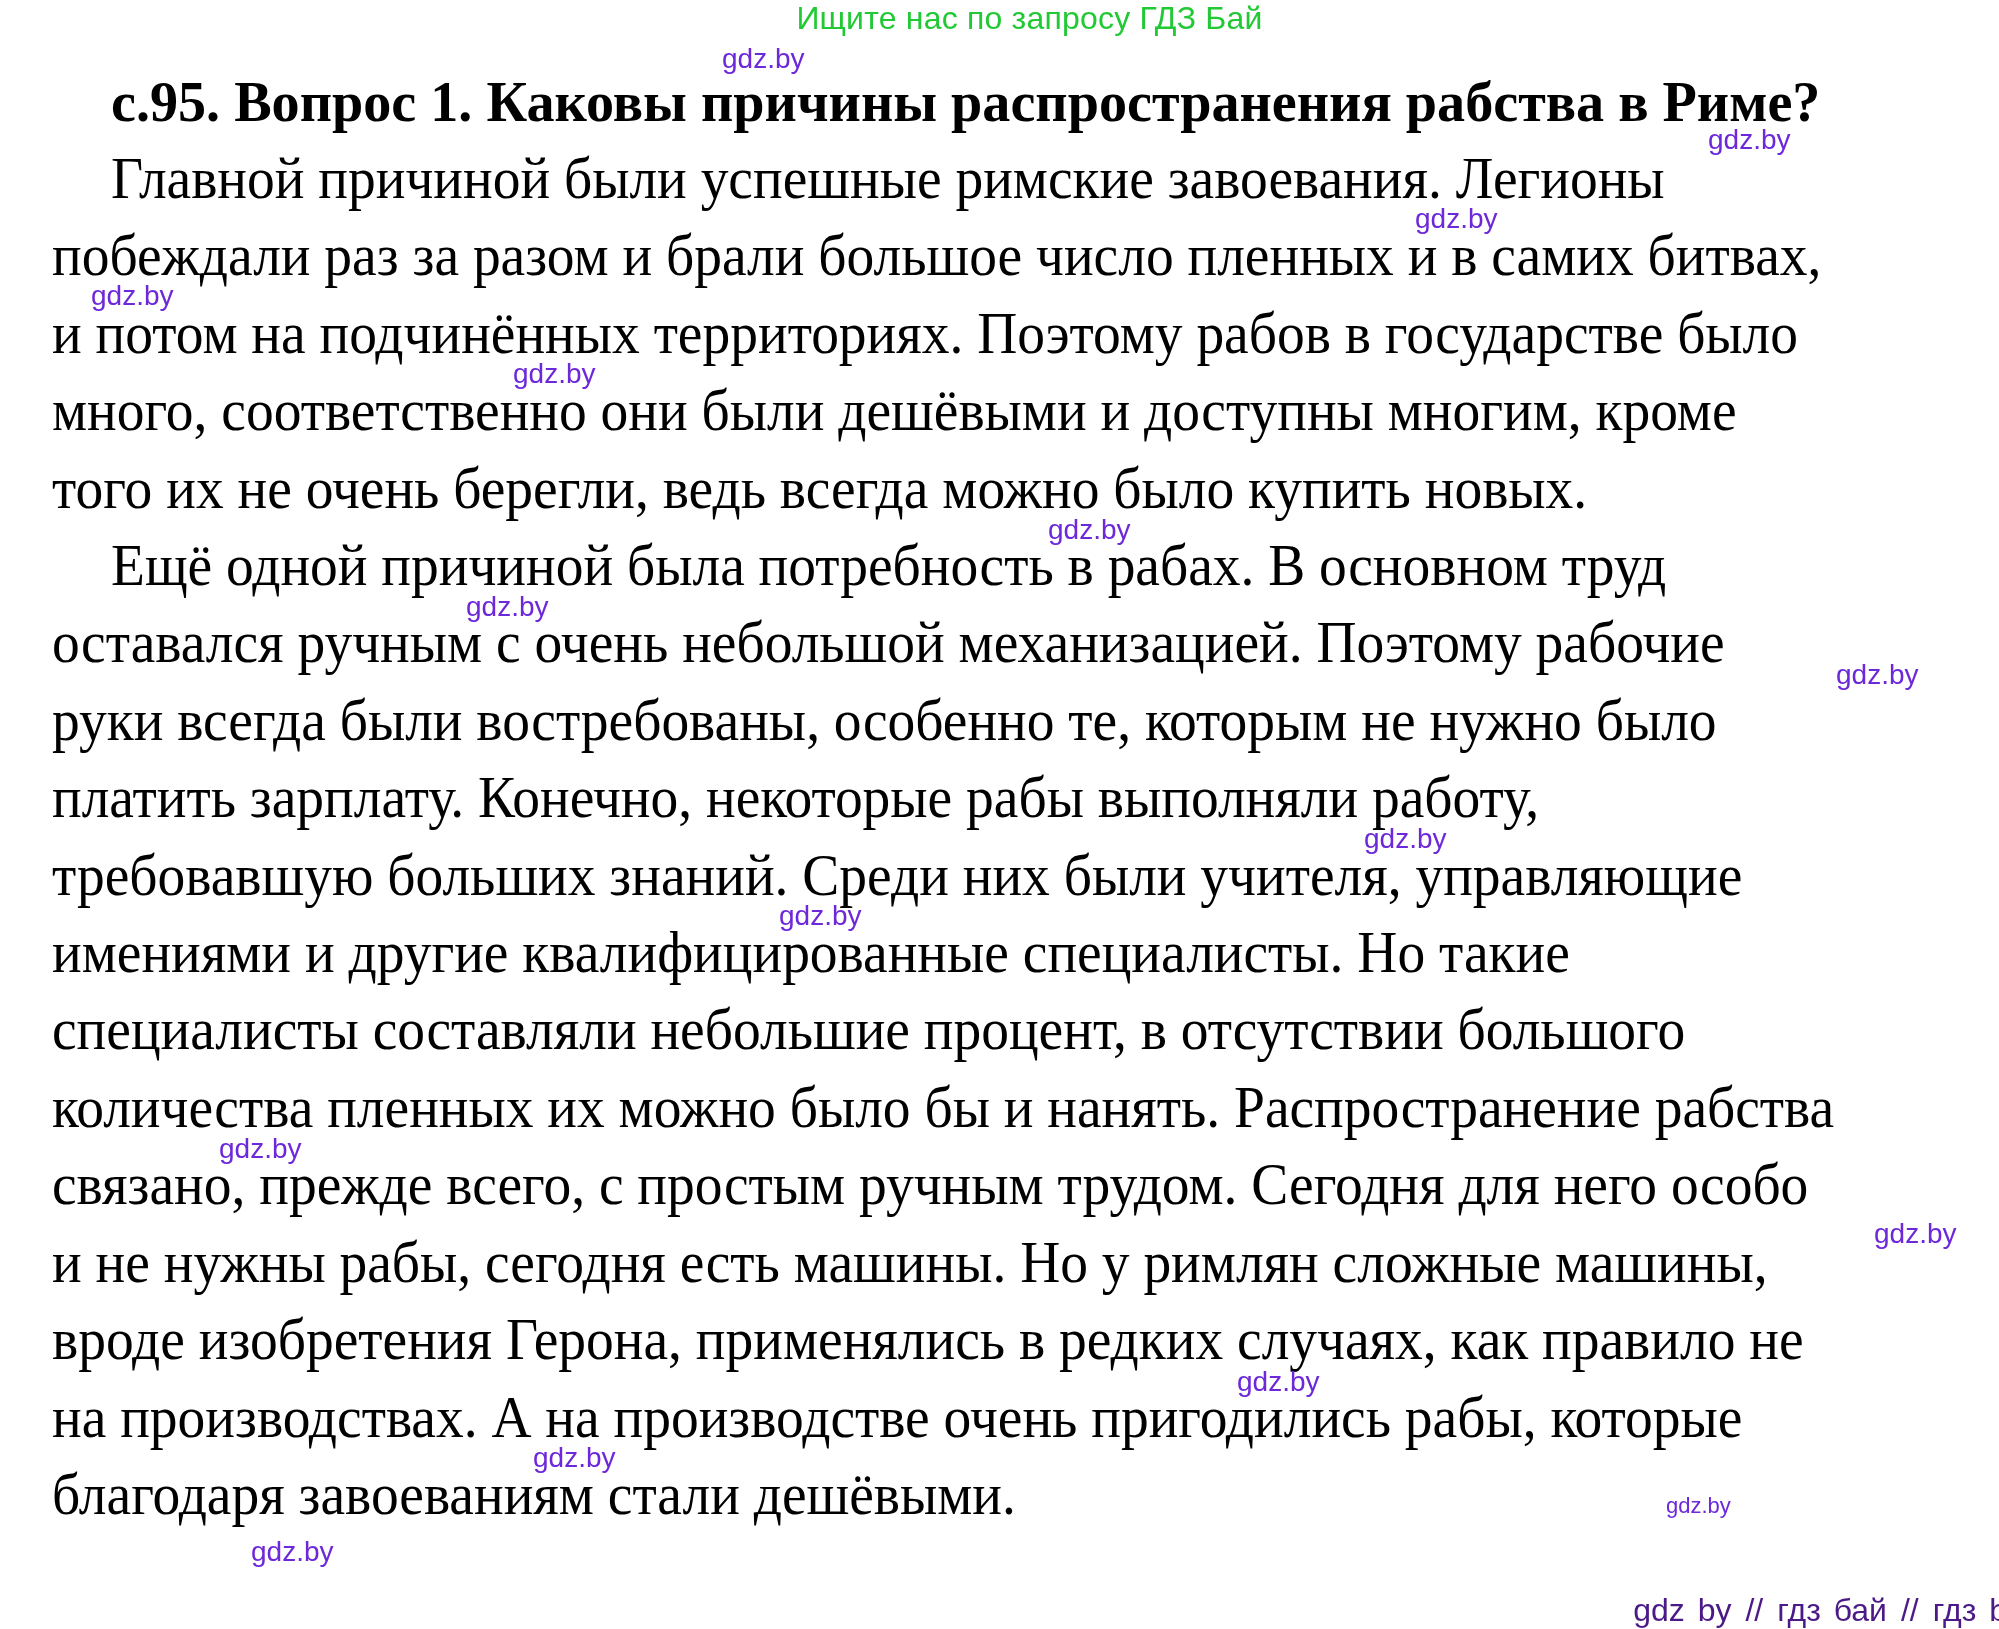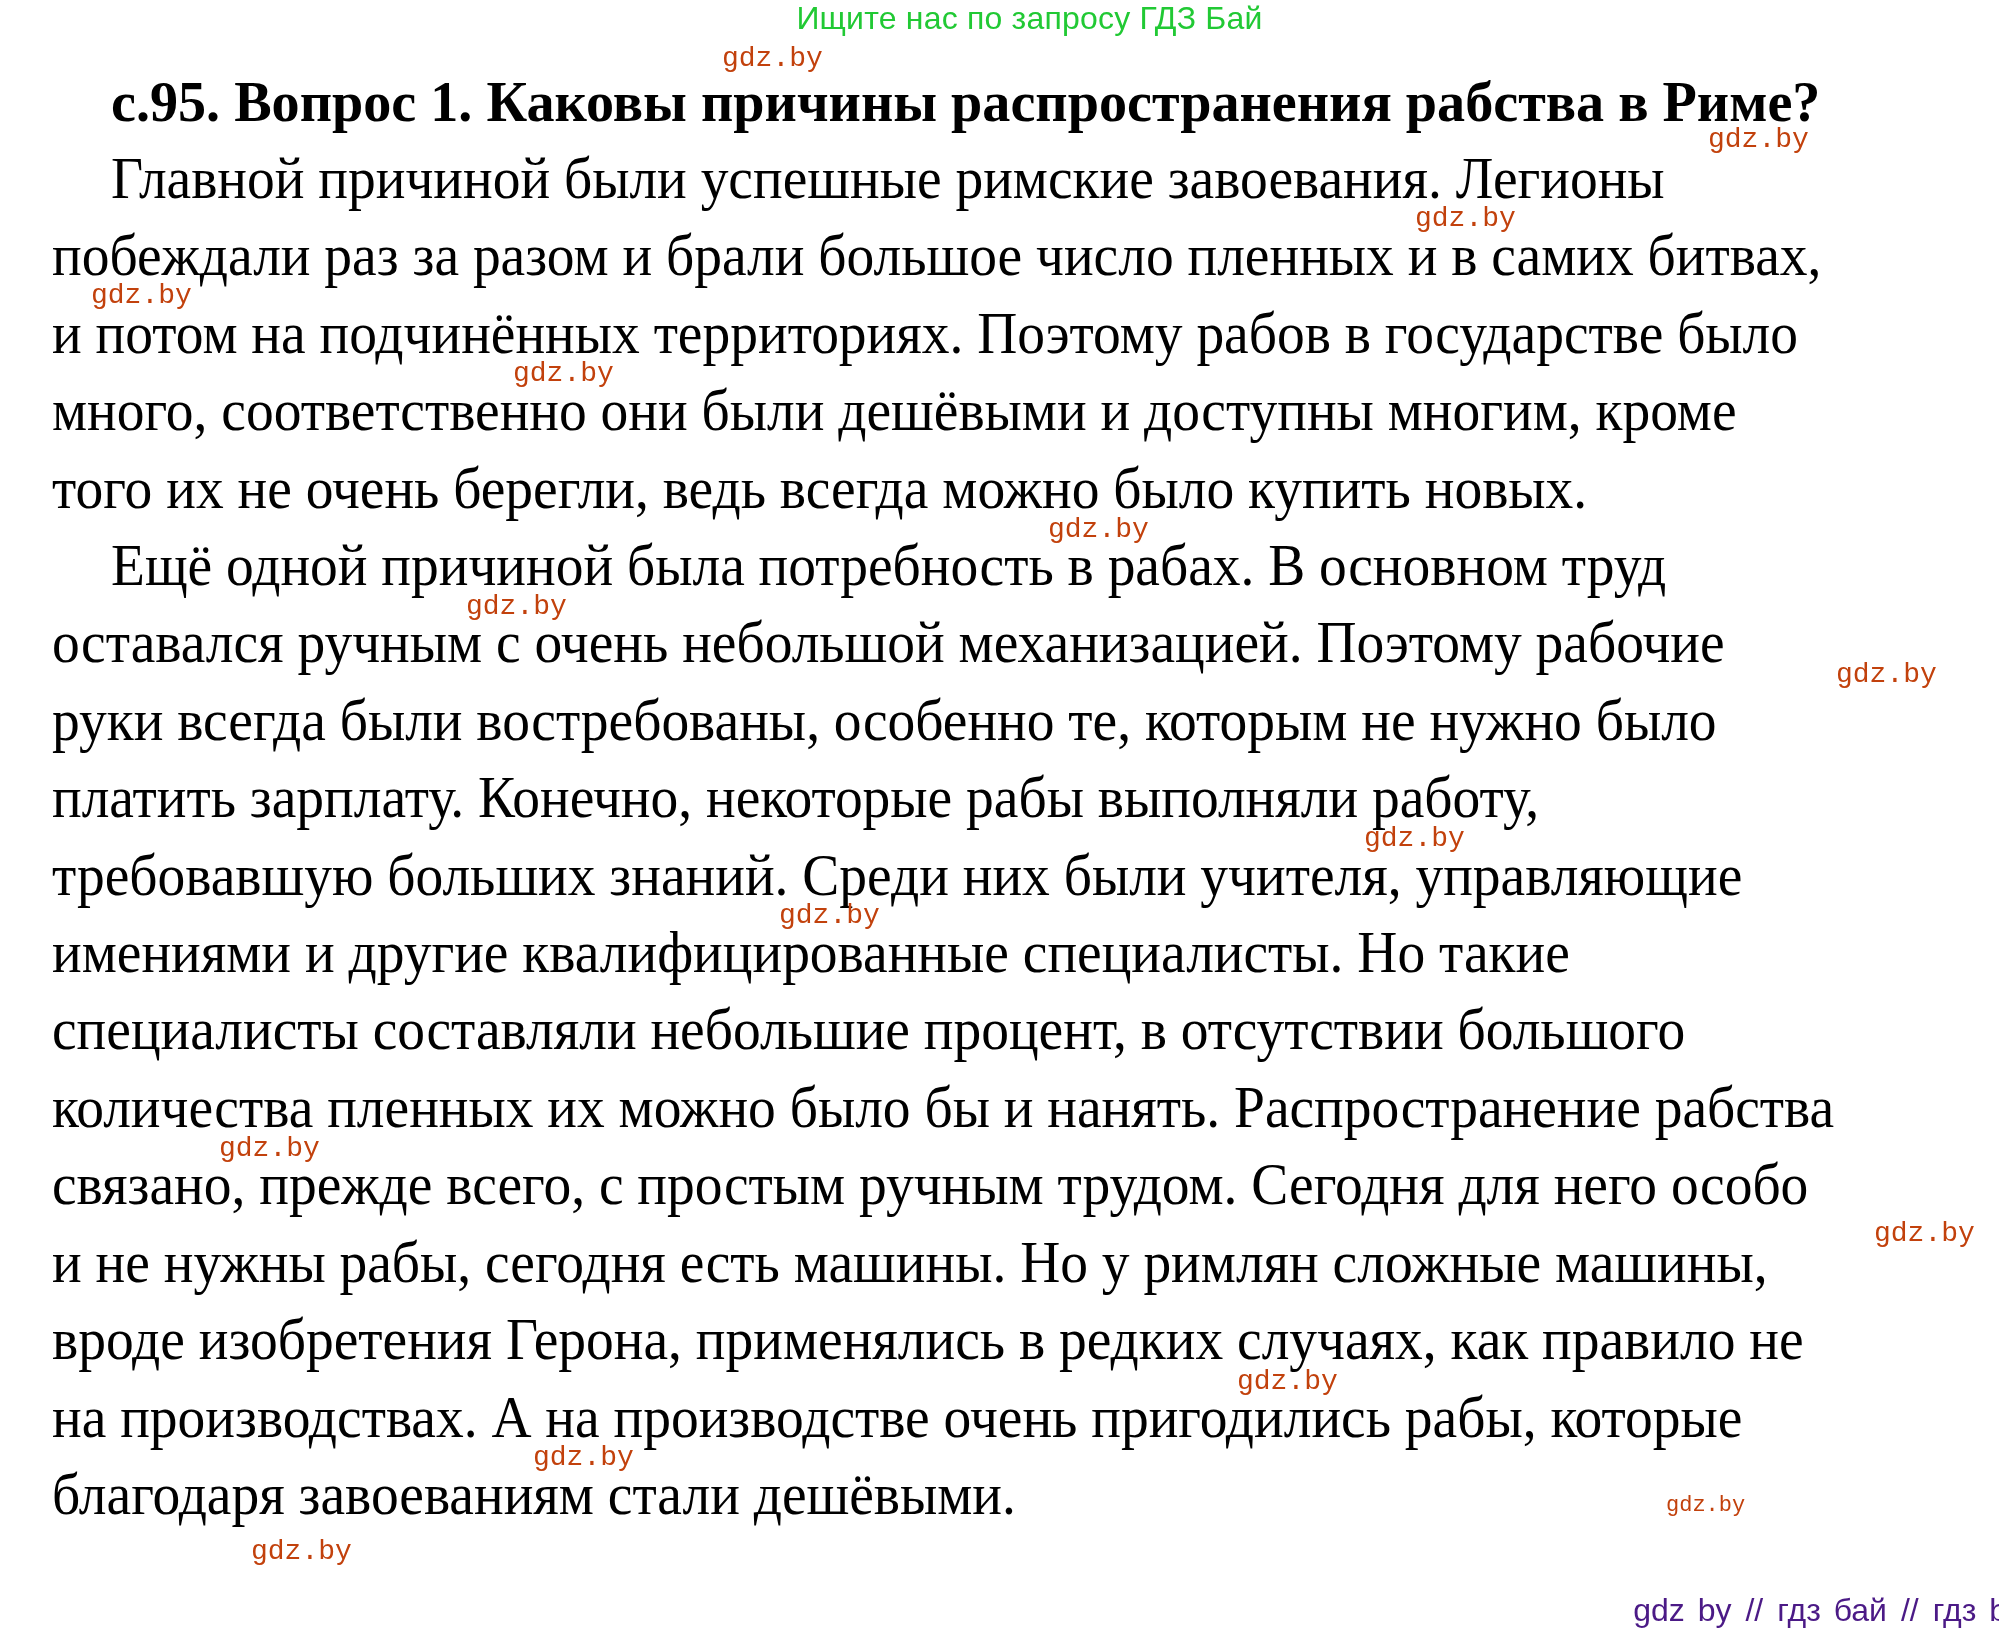--- a/index.html
+++ b/index.html
@@ -19,22 +19,22 @@
   }
   .line {
     position: absolute; left: 28px; white-space: nowrap;
     font-family: "Liberation Serif", "DejaVu Serif", serif;
     font-size: 59px; line-height: 64px; color: #000;
     transform-origin: left top;
   }
   .line.indent { left: 87px; }
   .wm {
     position: absolute; white-space: nowrap;
-    font-family: Liberation Mono, monospace;
-    font-size: 28px; line-height: 30px; color: #c2410c;
+    font-family: Liberation Sans, sans-serif;
+    font-size: 28px; line-height: 30px; color: #6d28d9;
   }
   .wm.small { font-size: 22px; line-height: 24px; }
   .footer {
     position: absolute; left: 0; top: 1592px; width: 1999px; text-align: right;
     font-family: "Liberation Sans", "DejaVu Sans", sans-serif;
     font-size: 32px; line-height: 36px; color: #4b1a86; word-spacing: 4px;
   }
   .footer .sep { margin: 0 14px; }
 </style>
 </head>

